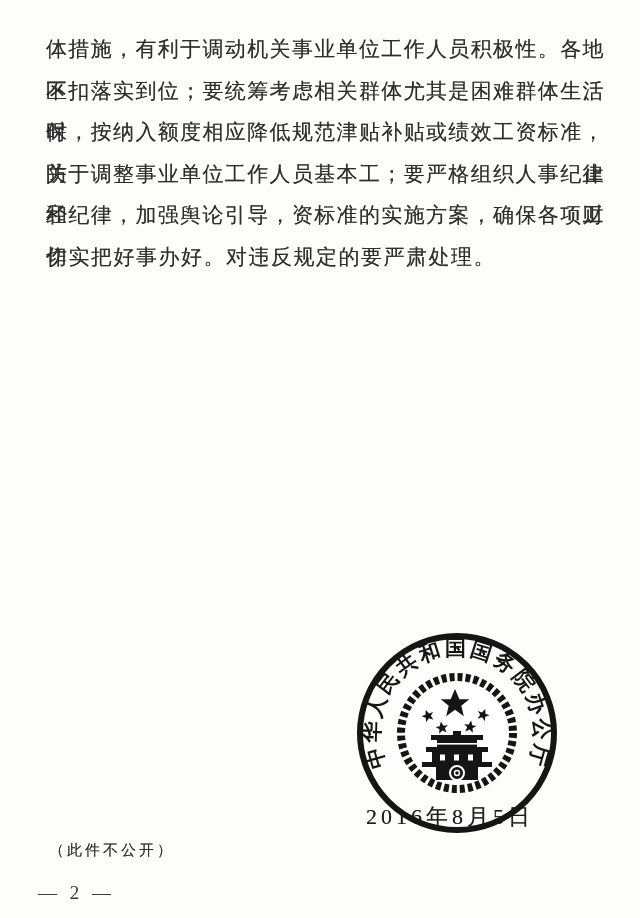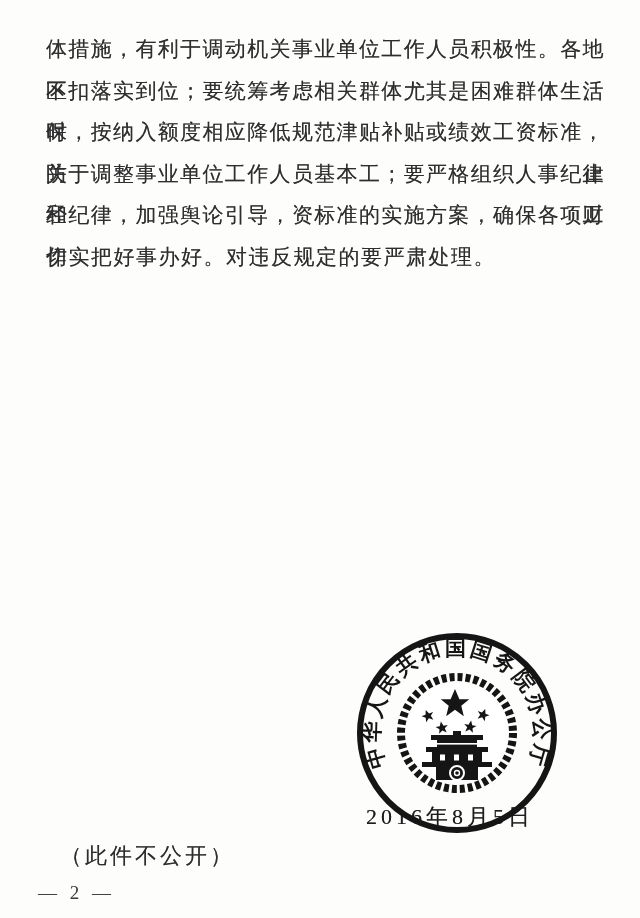--- a/index.html
+++ b/index.html
@@ -44,22 +44,22 @@
     white-space:nowrap;
     text-shadow:0 0 0.5px rgba(20,20,20,0.6);
   }
   .seal-wrap {
     position:absolute;
     left:352px; top:628px;
     width:210px; height:210px;
   }
   .footer-note {
     position:absolute;
-    left:60px; top:841px;
-    font-size:22px;
+    left:49px; top:841px;
+    font-size:15px;
     letter-spacing:3px;
     color:#2e2e2e;
     text-shadow:0 0 0.5px rgba(40,40,40,0.55);
   }
   .page-number {
     position:absolute;
     left:38px; top:882px;
     font-size:19px;
     letter-spacing:4px;
     color:#3a3a3a;

